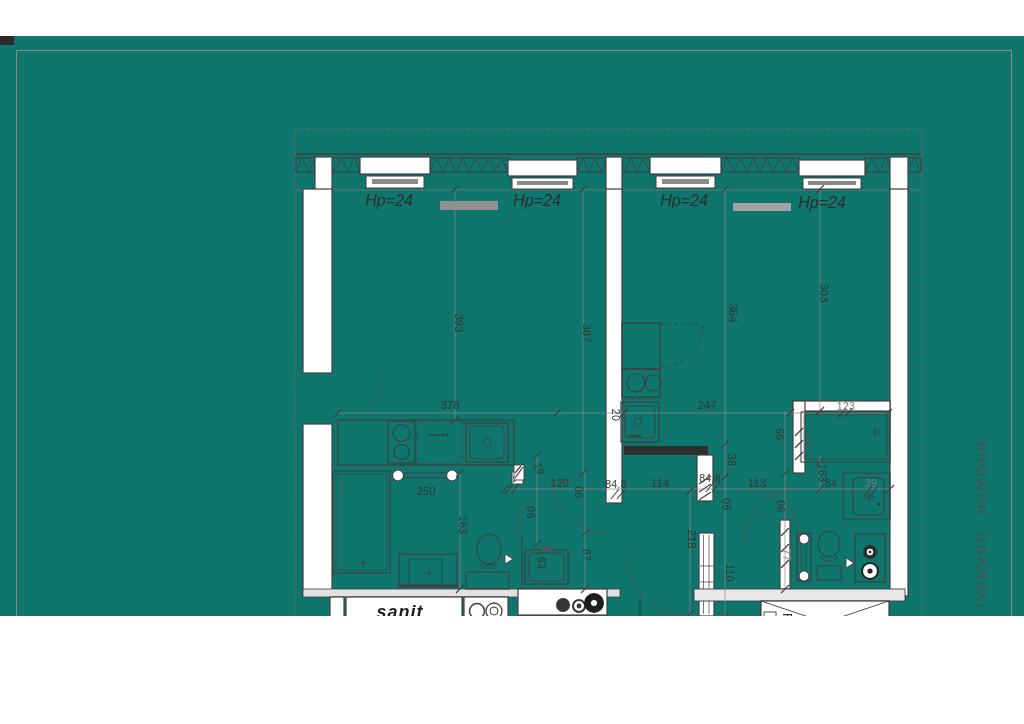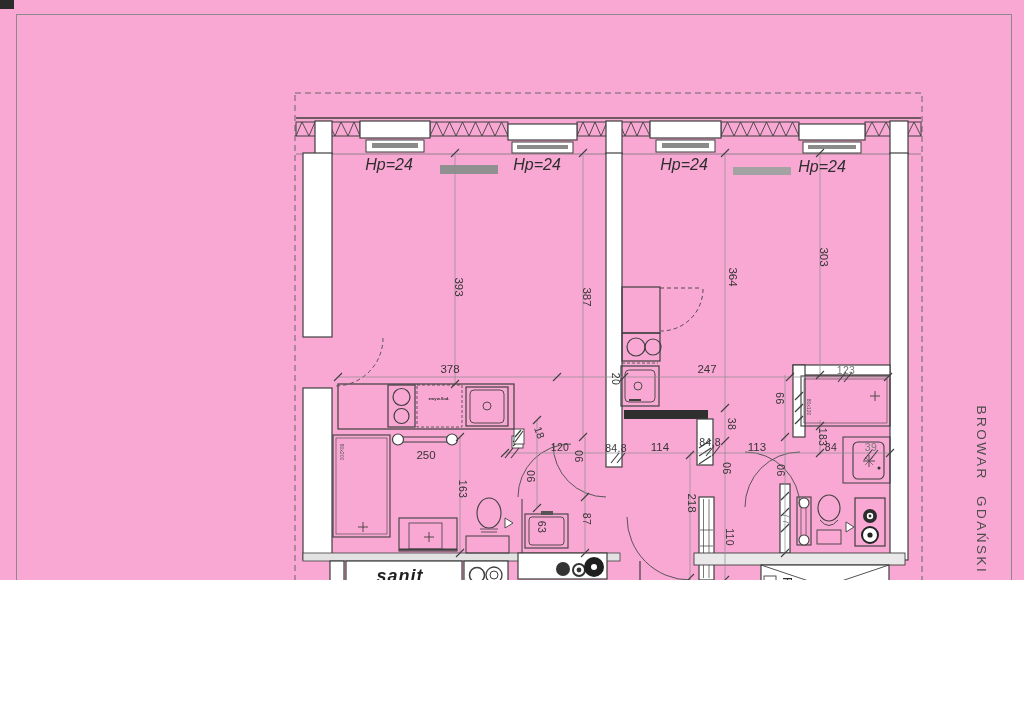--- a/index.html
+++ b/index.html
@@ -1,17 +1,17 @@
 <!DOCTYPE html>
 <html><head>
 <meta charset="utf-8">
 <style>
   html,body{margin:0;padding:0;background:#ffffff;}
-  #page{position:relative;width:1024px;height:580px;background:#f9a8d4;overflow:hidden;
-        font-family:"Liberation Sans",sans-serif;}
+  #page{position:relative;width:1024px;height:580px;background:#0f766e;overflow:hidden;
+        font-family:"Liberation Sans",sans-serif;margin-top:36px;}
   svg{position:absolute;left:0;top:0;}
   text{font-family:"Liberation Sans",sans-serif;fill:#353535;}
   .dim{font-size:10.5px;letter-spacing:.3px;}
   .dim-lg{font-size:11.5px;}
   .dim-light{fill:#787878;}
   .hp{font-size:16px;font-style:italic;fill:#2e2e2e;}
   .sanit{font-size:18px;font-style:italic;font-weight:bold;fill:#1f1f1f;letter-spacing:1px;}
   .re{font-size:13px;fill:#2e2e2e;letter-spacing:1px;}
   .tiny{font-size:5px;fill:#555;}
   .micro{font-size:4.2px;font-weight:bold;fill:#303030;}

